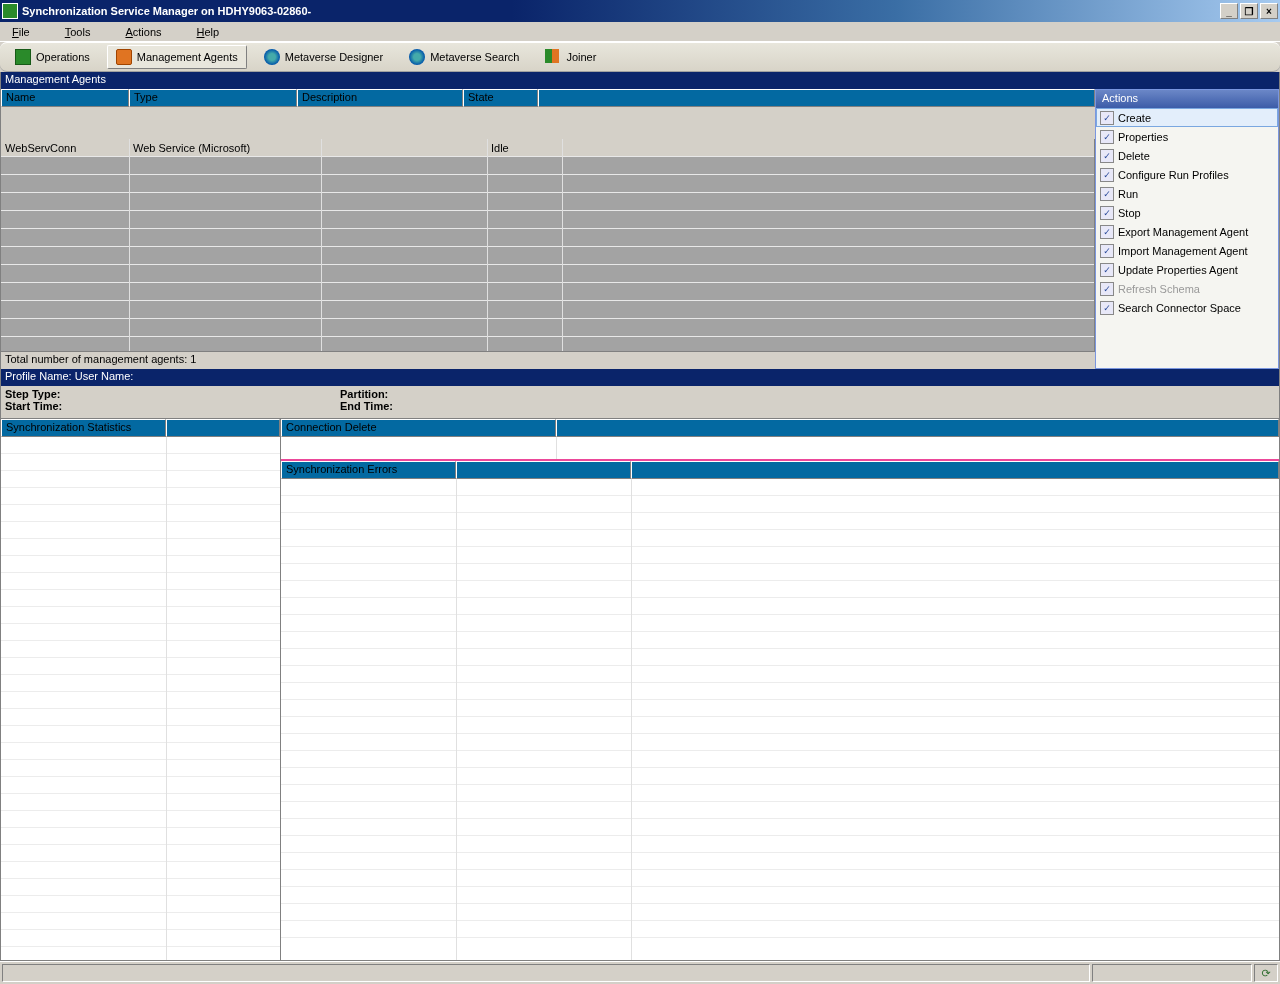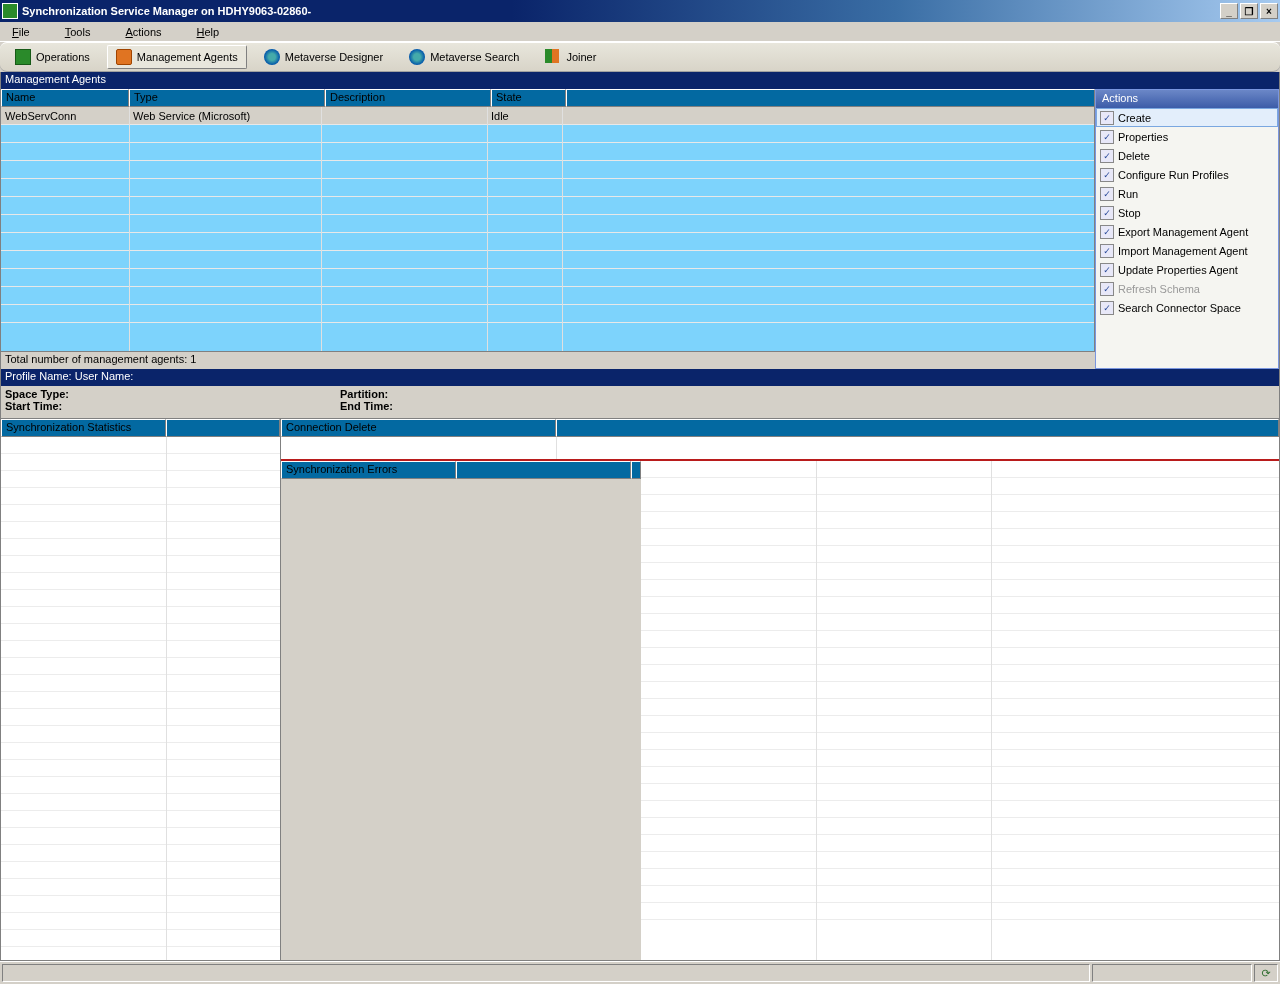--- a/index.html
+++ b/index.html
@@ -138,24 +138,25 @@
   .grid-head {
     background: #0369a1;
     border: 1px solid;
     border-color: #fff #808080 #808080 #fff;
     padding: 1px 4px;
     font-size: 11px;
     overflow: hidden;
   }
   .grid-body {
     flex: 1;
-    background: #7dd3fc;
+    background: #a3a3a3;
     border-right: 1px solid #808080;
     overflow: hidden;
     position: relative;
+    margin-top: 32px;
   }
   .grid-row {
     display: flex;
     height: 18px;
     align-items: center;
     border-bottom: 1px solid #e8e8e8;
   }
   .grid-row.sel { background: #d4d0c8; }
   .grid-cell { padding: 1px 4px; overflow: hidden; }
   .grid-col-lines {
@@ -308,21 +309,21 @@
 </div>
 
 <div class="client">
 
   <div class="section-hdr">Management Agents</div>
 
   <div class="upper">
     <div class="ma-grid-wrap">
       <div class="grid-head-row">
         <div class="grid-head" style="width:128px">Name</div>
-        <div class="grid-head" style="width:196px">Type</div>
+        <div class="grid-head" style="width:168px">Type</div>
         <div class="grid-head" style="width:166px">Description</div>
         <div class="grid-head" style="width:75px">State</div>
         <div class="grid-head" style="flex:1"></div>
       </div>
       <div class="grid-body">
         <div class="grid-col-lines" style="left:128px"></div>
         <div class="grid-col-lines" style="left:320px"></div>
         <div class="grid-col-lines" style="left:486px"></div>
         <div class="grid-col-lines" style="left:561px"></div>
         <div class="grid-row sel">
@@ -393,21 +394,21 @@
             <span class="action-ico">✓</span>
             <span>Search Connector Space</span>
           </div>
         </div>
     </div>
   </div>
 
   <div class="section-hdr">Profile Name:   User Name:</div>
   <div class="profile-info">
     <div>
-      <span>Space Type:</span><br>
+      <span>Step Type:</span><br>
       <span>Start Time:</span>
     </div>
     <div>
       <span>Partition:</span><br>
       <span>End Time:</span>
     </div>
   </div>
 
   <div class="lower">
 
@@ -458,21 +459,21 @@
         <div class="panel-head-row">
           <div class="grid-head" style="width:275px">Connection Delete</div>
           <div class="grid-head" style="flex:1"></div>
         </div>
         <div class="sub-grid-body" style="height:22px">
           <div style="position:absolute;top:0;bottom:0;left:275px;border-right:1px solid #e0e0e0"></div>
           <div class="hline"></div>
         </div>
       </div>
 
-      <div style="flex:1;display:flex;flex-direction:row;border-top:2px solid #b91c1c;min-height:0">
+      <div style="flex:1;display:flex;flex-direction:column;border-top:2px solid #ec4899;min-height:0">
         <div class="panel-head-row">
           <div class="grid-head" style="width:175px">Synchronization Errors</div>
           <div class="grid-head" style="width:175px"></div>
           <div class="grid-head" style="flex:1"></div>
         </div>
         <div class="sub-grid-body">
           <div style="position:absolute;top:0;bottom:0;left:175px;border-right:1px solid #e0e0e0"></div>
           <div style="position:absolute;top:0;bottom:0;left:350px;border-right:1px solid #e0e0e0"></div>
           <div class="sub-grid-lines">
             <div class="hline"></div>

